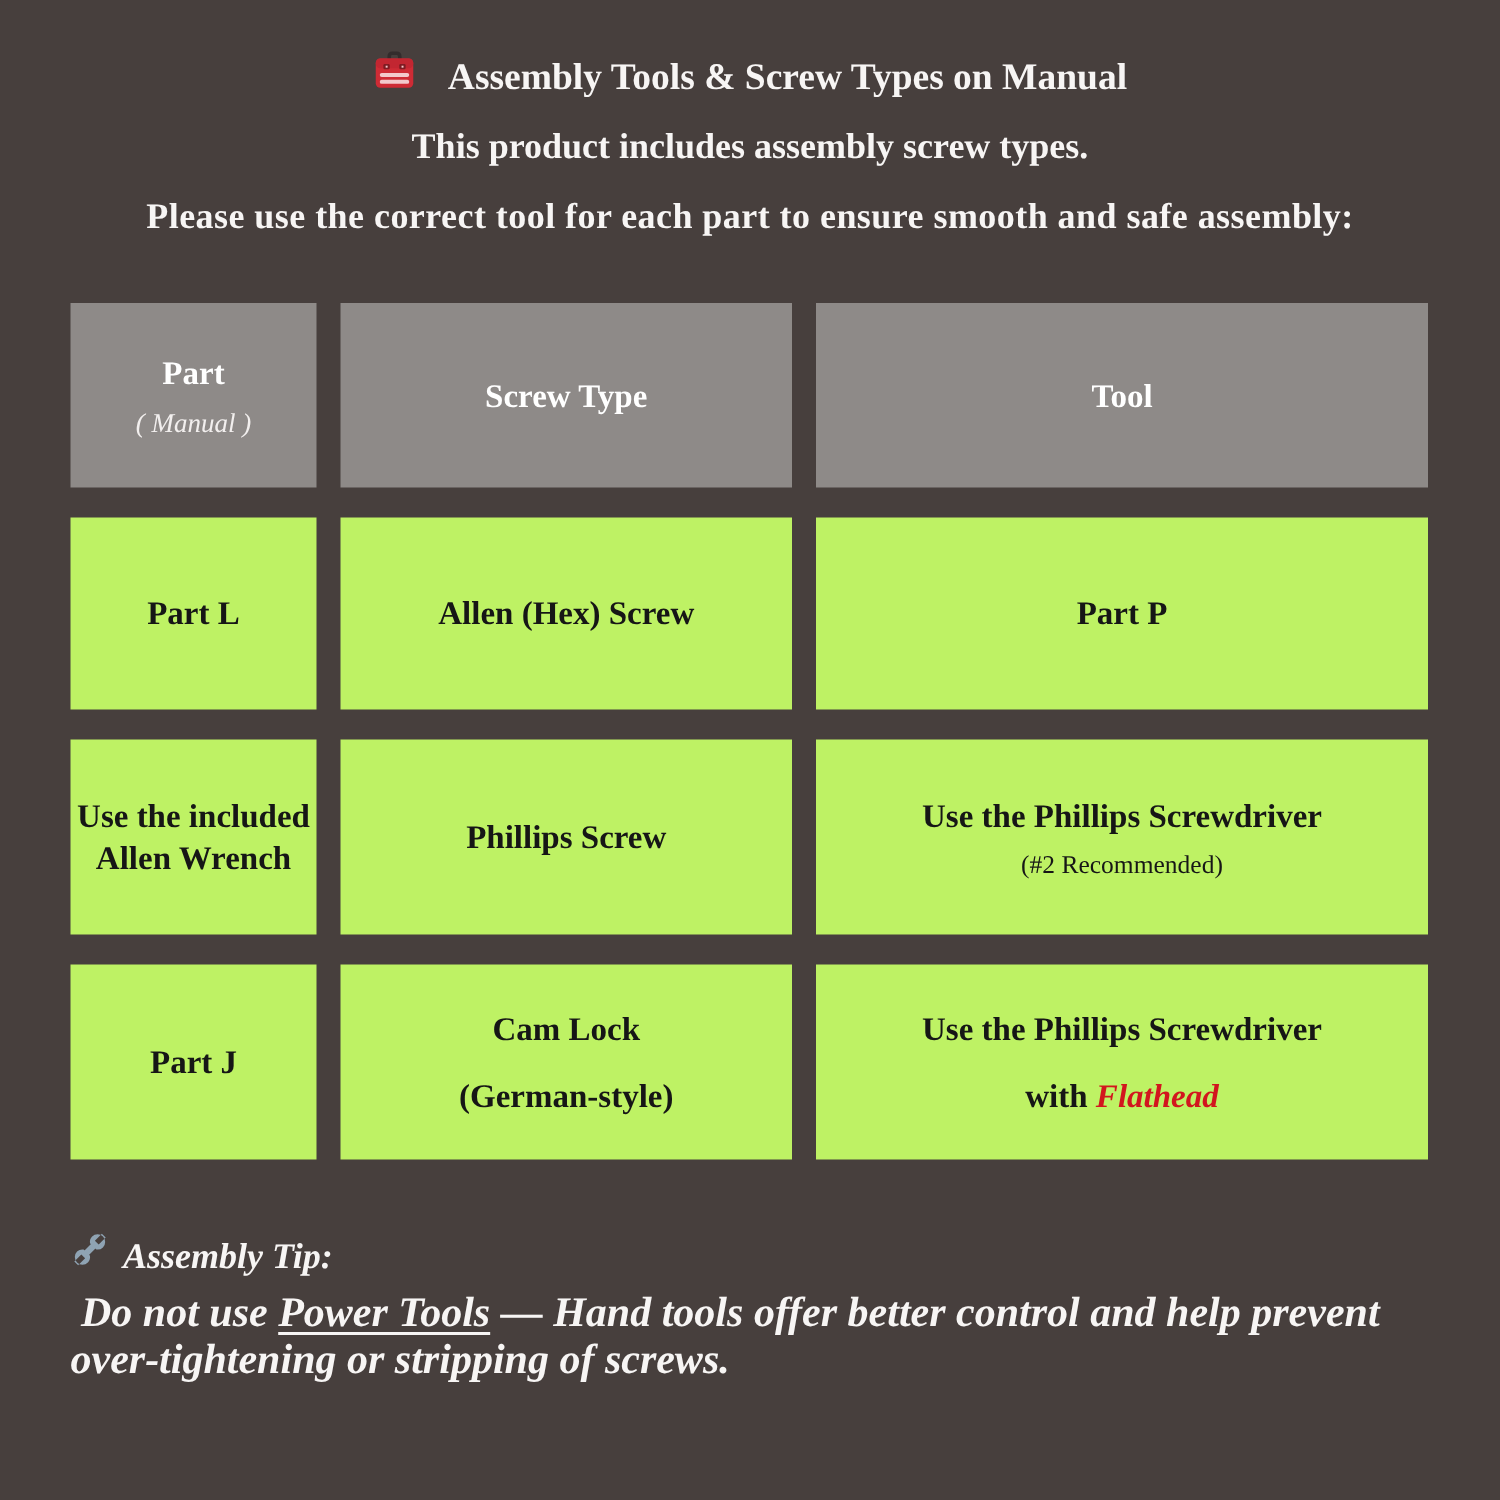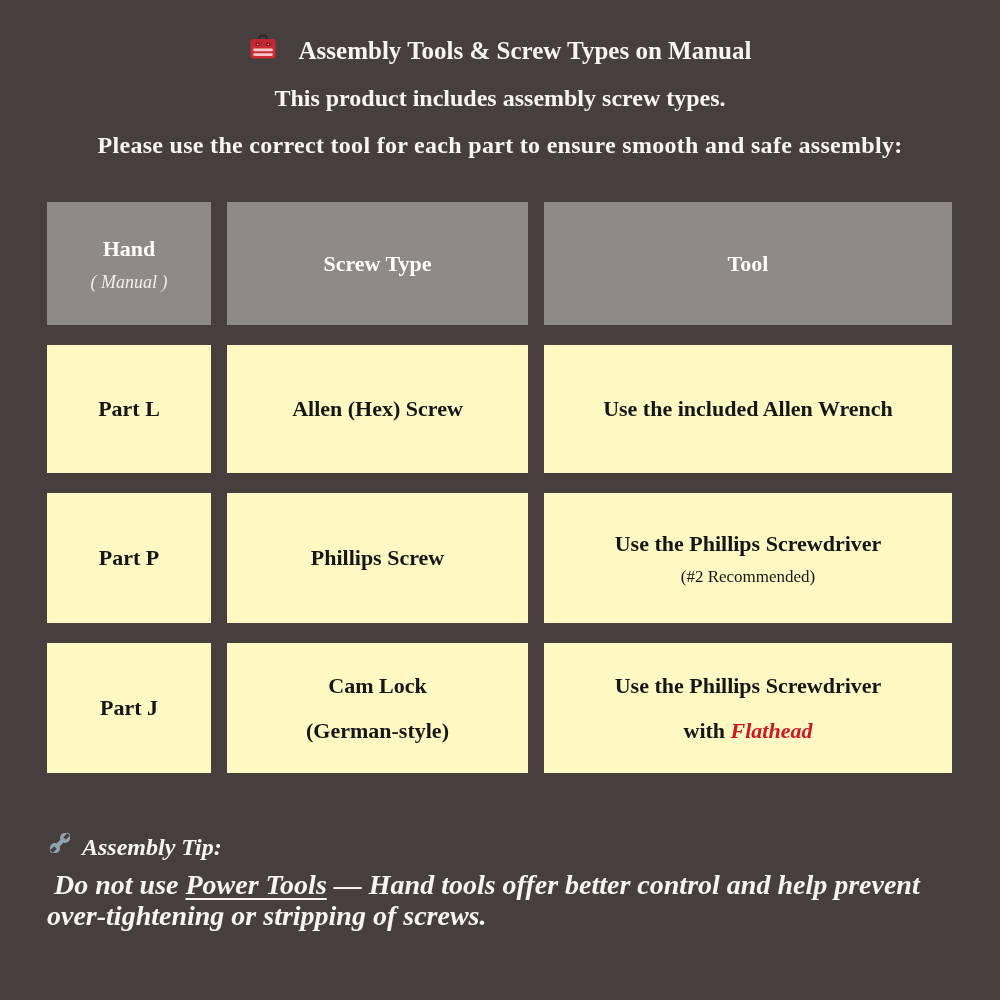--- a/index.html
+++ b/index.html
@@ -36,21 +36,21 @@
   .cell {
     display: flex; flex-direction: column;
     align-items: center; justify-content: center;
     text-align: center;
   }
   .cell.head {
     background: #8E8A88;
     color: #FFFFFF;
   }
   .cell.data {
-    background: #fef9c3;
+    background: #bef264;
     color: #161616;
   }
   .cell .main {
     font-weight: bold;
     font-size: 22px;
     line-height: 28px;
   }
   .cell .gap12 { height: 17px; }
   .head .sub {
     font-style: italic;
@@ -68,21 +68,20 @@
     font-style: italic;
     font-weight: bold;
   }
 
   
   .tip {
     position: absolute; left: 47px; top: 820px; width: 885px;
     color: #F7F5F4;
     font-style: italic;
     font-weight: bold;
-    margin-top: 10px;
   }
   .tip-title-row {
     display: flex; align-items: center; gap: 9px;
     font-size: 24px; line-height: 32px;
   }
   .tip-body {
     margin-top: 5px;
     font-size: 28px;
     line-height: 31px;
     white-space: pre-wrap;
@@ -117,42 +116,42 @@
       </span>
       <span>Assembly Tools &amp; Screw Types on Manual</span>
     </span>
   </div>
   <div class="title-line title-2">This product includes assembly screw types.</div>
   <div class="title-line title-3">Please use the correct tool for each part to ensure smooth and safe assembly:</div>
 
   <div class="grid">
 
     <div class="cell head">
-      <div class="main">Hand</div>
+      <div class="main">Part</div>
       <div class="sub">( Manual )</div>
     </div>
     <div class="cell head">
       <div class="main">Screw Type</div>
     </div>
     <div class="cell head">
       <div class="main">Tool</div>
     </div>
 
     <div class="cell data">
       <div class="main">Part L</div>
     </div>
     <div class="cell data">
       <div class="main">Allen (Hex) Screw</div>
     </div>
     <div class="cell data">
-      <div class="main">Use the included Allen Wrench</div>
+      <div class="main">Part P</div>
     </div>
 
     <div class="cell data">
-      <div class="main">Part P</div>
+      <div class="main">Use the included Allen Wrench</div>
     </div>
     <div class="cell data">
       <div class="main">Phillips Screw</div>
     </div>
     <div class="cell data">
       <div class="main">Use the Phillips Screwdriver</div>
       <div class="tool-sub">(#2 Recommended)</div>
     </div>
 
     <div class="cell data">

